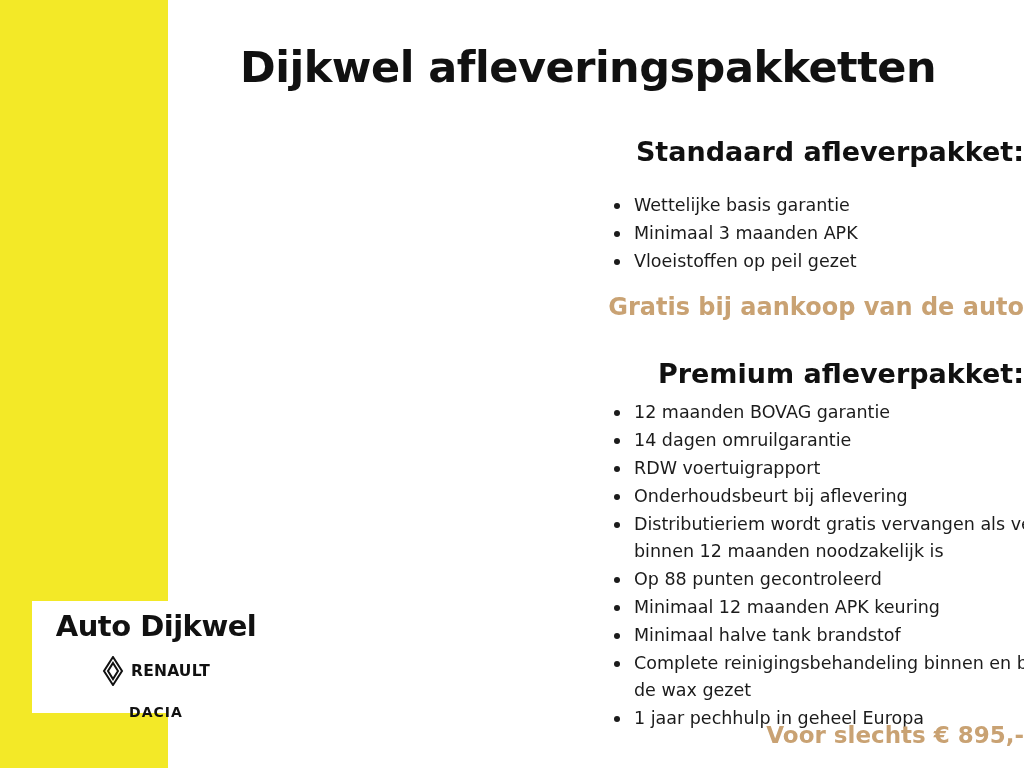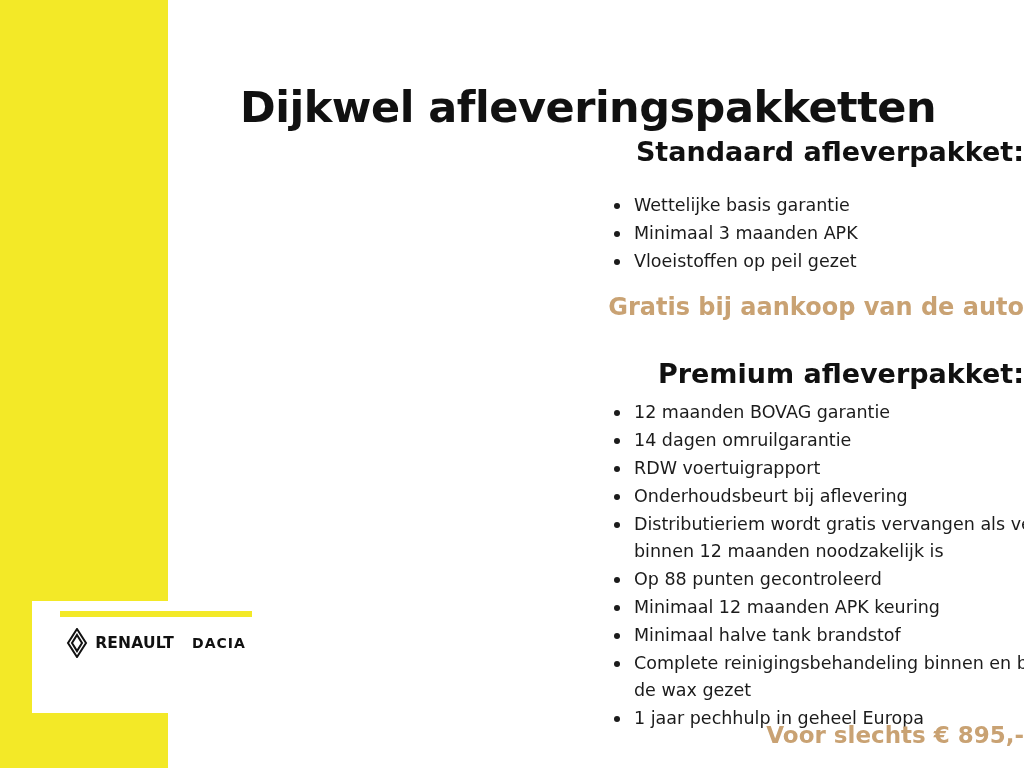--- a/index.html
+++ b/index.html
@@ -38,21 +38,20 @@
   .main-title {
     position: absolute;
     left: 0;
     top: 42px;
     width: 840px;
     text-align: center;
     font-size: 43px;
     font-weight: bold;
     color: #111111;
     letter-spacing: -0.5px;
-    margin-top: 40px;
   }
   .section-title {
     text-align: right;
     font-size: 27px;
     font-weight: bold;
     color: #111111;
     padding-right: 42px;
   }
   .section-title.standaard {
     position: absolute;
@@ -142,21 +141,21 @@
     line-height: 34px;
   }
   .logo-underline {
     width: 192px;
     height: 6px;
     background: #f3e927;
     margin-top: 2px;
   }
   .logo-brands {
     display: flex;
-    flex-direction: row;
+    flex-direction: column;
     align-items: center;
     justify-content: center;
     gap: 18px;
     margin-top: 11px;
   }
   .renault-mark {
     display: flex;
     align-items: center;
     gap: 7px;
   }
@@ -213,20 +212,21 @@
       <li>Minimaal halve tank brandstof</li>
       <li>Complete reinigingsbehandeling binnen en buiten Auto in de wax gezet</li>
       <li>1 jaar pechhulp in geheel Europa</li>
     </ul>
 
     <div class="accent-line prijs">Voor slechts € 895,-</div>
 
   </div>
 
   <div class="logo-box">
+    <div class="logo-name">Auto Dijkwel</div>
     <div class="logo-underline"></div>
     <div class="logo-brands">
       <div class="renault-mark">
         <span class="renault-diamond">
           <svg viewBox="0 0 22 30" width="22" height="30" aria-hidden="true">
             <polygon points="11,1 20,15 11,29 2,15" fill="none" stroke="#111111" stroke-width="2"></polygon>
             <polygon points="11,7 16,15 11,23 6,15" fill="none" stroke="#111111" stroke-width="2"></polygon>
           </svg>
         </span>
         <span class="renault-text">RENAULT</span>

